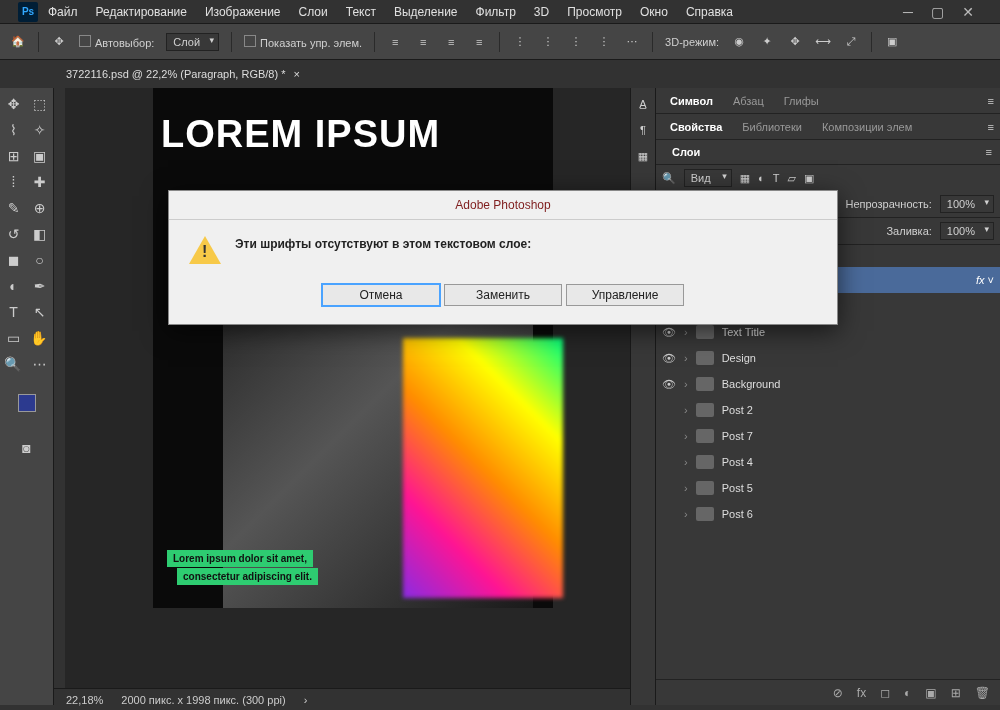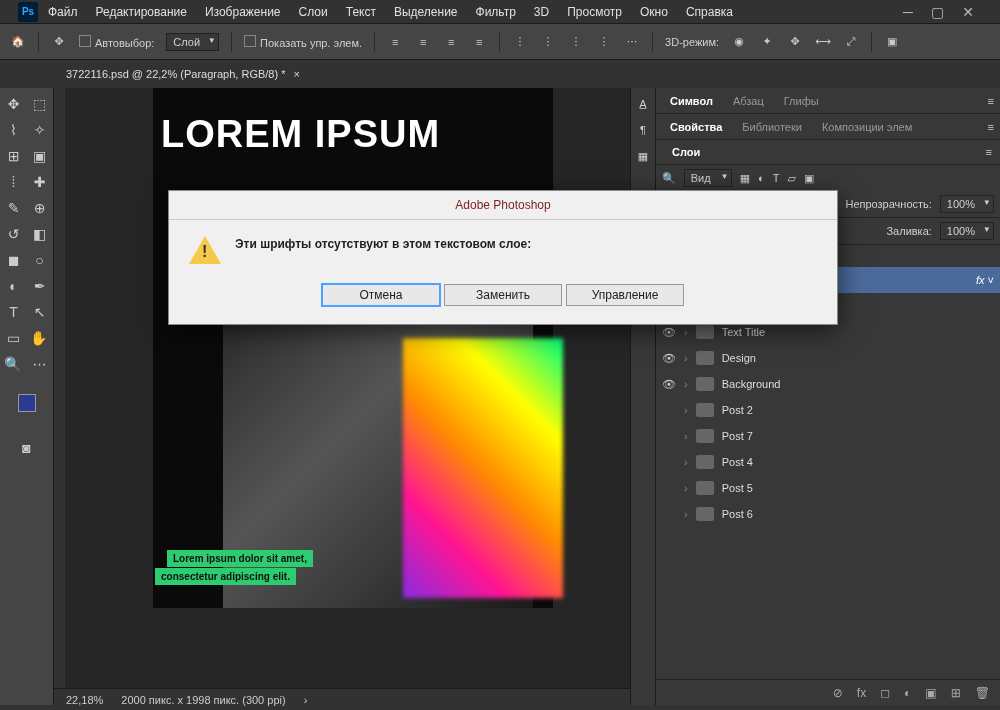--- a/index.html
+++ b/index.html
@@ -148,21 +148,21 @@
         </div>
     </div>
     <div style="margin-top:24px" class="tool">◙</div>
   </div>
 
   <div class="canvas-area">
     <div class="canvas">
       <div class="canvas-big-text">LOREM IPSUM</div>
       <div class="photo"></div>
       <div class="green-label" style="left:14px; top:462px">Lorem ipsum dolor sit amet,</div>
-      <div class="green-label" style="left:2px; top:480px">consectetur adipiscing elit.</div>
+      <div class="green-label" style="left:24px; top:480px">consectetur adipiscing elit.</div>
     </div>
   </div>
 
   <div class="side-icons">
     <span>A̲</span>
     <span>¶</span>
     <span>▦</span>
   </div>
 
   <div class="panels">

